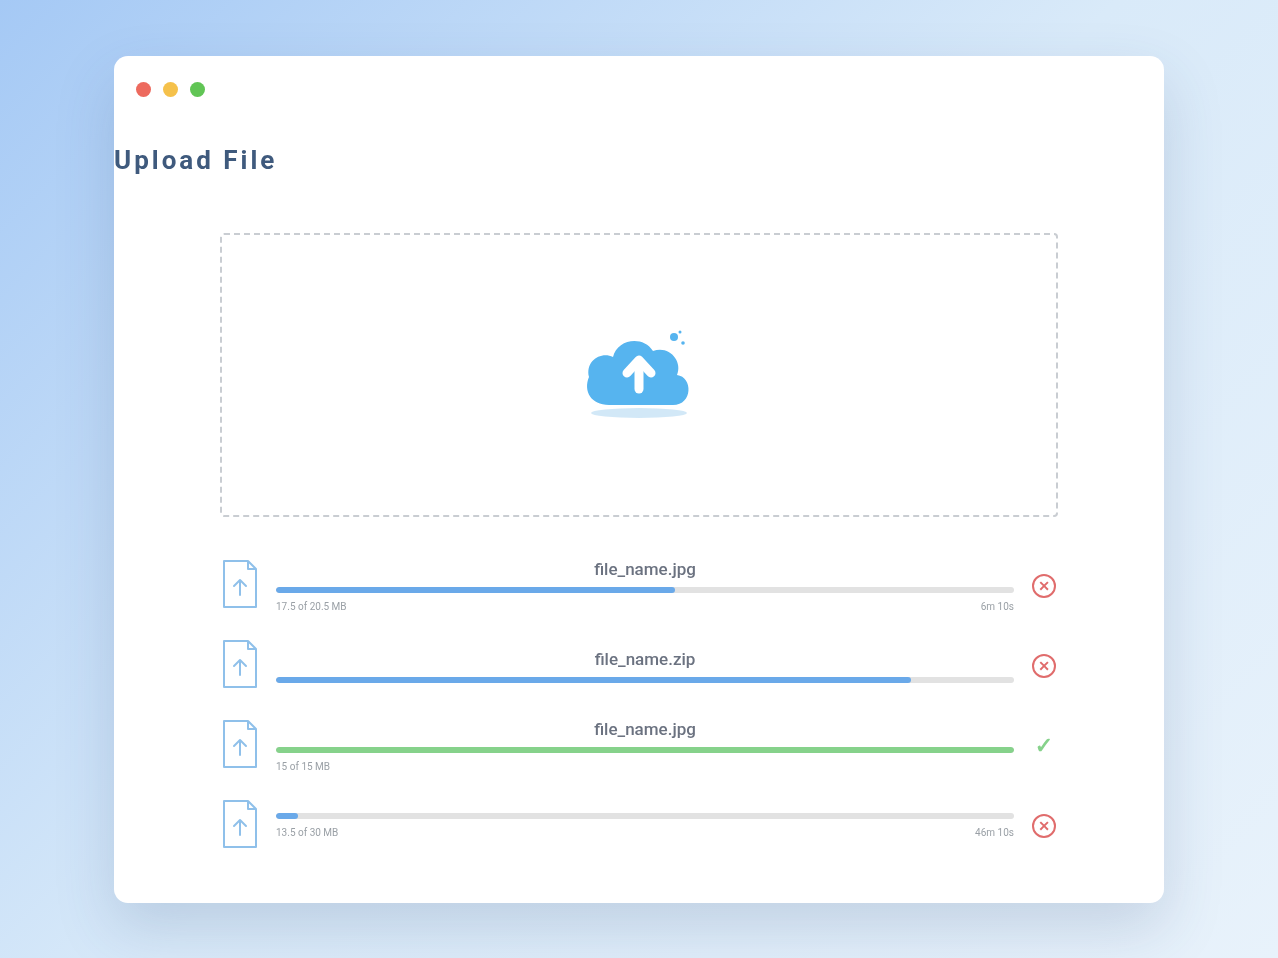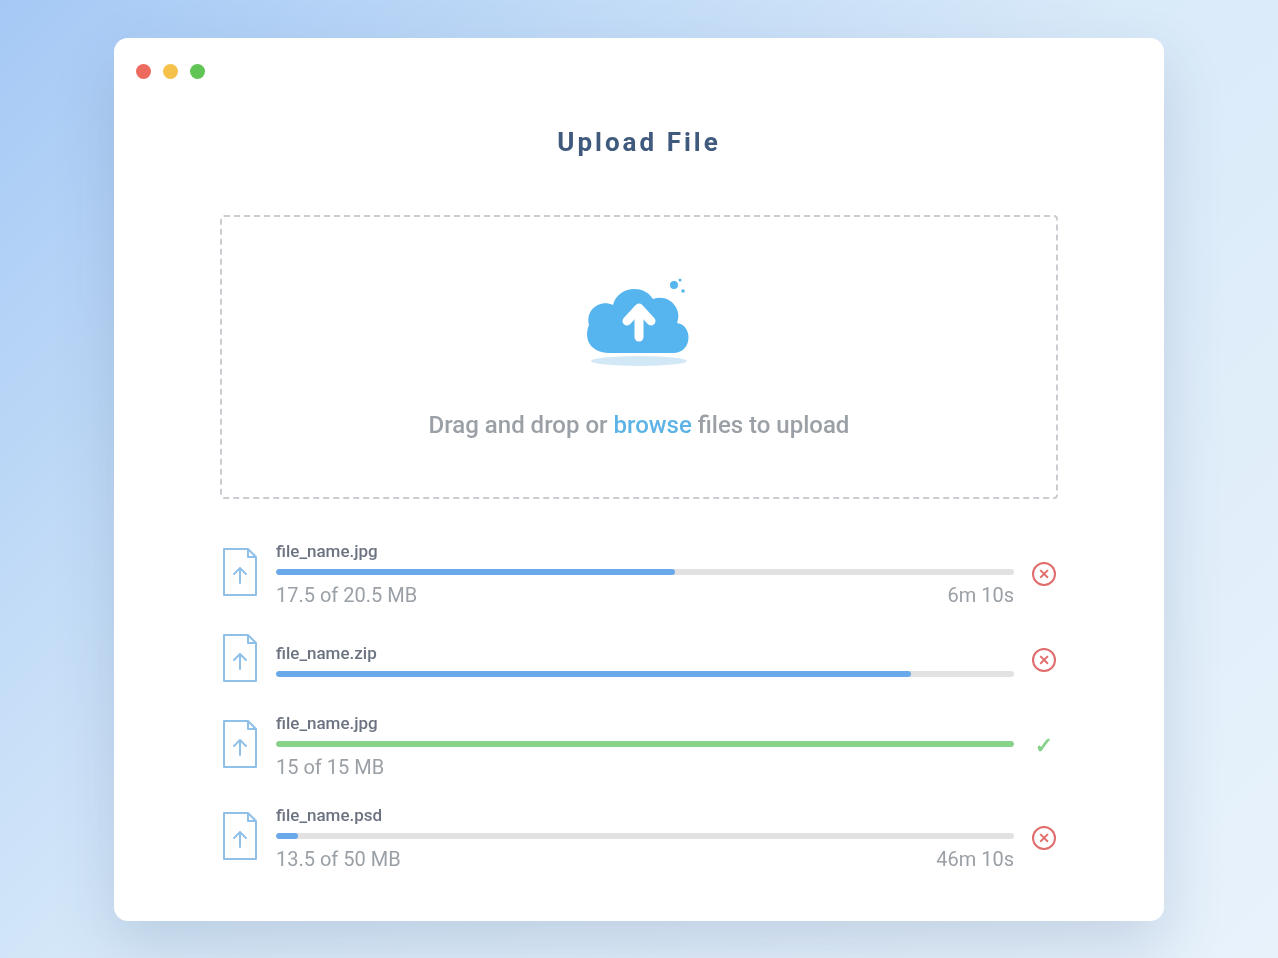--- a/index.html
+++ b/index.html
@@ -23,21 +23,21 @@
       display: flex;
       gap: 12px;
       padding: 0 0 0 22px;
       margin-bottom: 48px;
     }
     .dot { width: 15px; height: 15px; border-radius: 50%; }
     .dot-red { background: #ed6a5e; }
     .dot-yellow { background: #f5c14b; }
     .dot-green { background: #61c555; }
     .page-title {
-      text-align: center;
+      text-align: left;
       color: #3f5a7d;
       font-size: 26px;
       font-weight: 700;
       letter-spacing: 3px;
       margin-bottom: 58px;
     }
     .dropzone {
       margin: 0 106px;
       border: 2px dashed #c9cdd2;
       border-radius: 4px;
@@ -54,20 +54,21 @@
       color: #9aa0a6;
       font-size: 24px;
       font-weight: 500;
     }
     .browse-link { color: #5db3e6; }
     .file-list {
       margin: 42px 106px 0 106px;
       display: flex;
       flex-direction: column;
       gap: 26px;
+      text-align: center;
     }
     .file-row {
       display: flex;
       align-items: center;
       gap: 16px;
     }
     .file-icon-box { flex-shrink: 0; }
     .file-body { flex: 1; display: flex; flex-direction: column; gap: 8px; }
     .file-name { color: #6b7280; font-size: 17px; font-weight: 500; }
     .progress-track {
@@ -76,21 +77,21 @@
       border-radius: 4px;
       overflow: hidden;
     }
     .progress-fill { height: 100%; border-radius: 4px; }
     .fill-blue { background: #6aa9e9; }
     .fill-green { background: #86d28b; }
     .file-meta {
       display: flex;
       justify-content: space-between;
       color: #9aa0a6;
-      font-size: 20px;
+      font-size: 10px;
     }
     .action-col { width: 28px; display: flex; justify-content: center; flex-shrink: 0; }
     .cancel-btn {
       width: 24px; height: 24px;
       border: 2px solid #e06c6c;
       border-radius: 50%;
       display: flex; align-items: center; justify-content: center;
       cursor: pointer;
       background: transparent;
     }
@@ -120,23 +121,20 @@
                  C 90 18 104 34 98 48
                  C 114 50 114 78 94 78
                  Z" fill="#56b4ef"></path>
         <path d="M 60 62 L 60 36" stroke="#ffffff" stroke-width="9" stroke-linecap="round"></path>
         <path d="M 48 46 L 60 33 L 72 46" fill="none" stroke="#ffffff" stroke-width="9" stroke-linecap="round" stroke-linejoin="round"></path>
         <circle cx="95" cy="10" r="4" fill="#56b4ef"></circle>
         <circle cx="104" cy="16" r="1.8" fill="#56b4ef"></circle>
         <circle cx="101" cy="5" r="1.5" fill="#56b4ef"></circle>
       </svg>
     </div>
-    <div class="dropzone-text">
-      <span>Drag and drop or </span><span class="browse-link">browse</span><span> files to upload</span>
-    </div>
   </div>
 
   <div class="file-list" id="file-list">
   <div class="file-row">
     <div class="file-icon-box">
       <svg width="40" height="50" viewBox="0 0 40 50">
         <path d="M 4 2 L 28 2 L 36 10 L 36 48 L 4 48 Z" fill="none" stroke="#8fc0ea" stroke-width="2" stroke-linejoin="round"></path>
         <path d="M 28 2 L 28 10 L 36 10" fill="none" stroke="#8fc0ea" stroke-width="2" stroke-linejoin="round"></path>
         <path d="M 20 36 L 20 22" stroke="#8fc0ea" stroke-width="2" stroke-linecap="round"></path>
         <path d="M 14 27 L 20 21 L 26 27" fill="none" stroke="#8fc0ea" stroke-width="2" stroke-linecap="round" stroke-linejoin="round"></path>
@@ -208,26 +206,25 @@
   <div class="file-row">
     <div class="file-icon-box">
       <svg width="40" height="50" viewBox="0 0 40 50">
         <path d="M 4 2 L 28 2 L 36 10 L 36 48 L 4 48 Z" fill="none" stroke="#8fc0ea" stroke-width="2" stroke-linejoin="round"></path>
         <path d="M 28 2 L 28 10 L 36 10" fill="none" stroke="#8fc0ea" stroke-width="2" stroke-linejoin="round"></path>
         <path d="M 20 36 L 20 22" stroke="#8fc0ea" stroke-width="2" stroke-linecap="round"></path>
         <path d="M 14 27 L 20 21 L 26 27" fill="none" stroke="#8fc0ea" stroke-width="2" stroke-linecap="round" stroke-linejoin="round"></path>
       </svg>
     </div>
     <div class="file-body">
-      <div class="file-name">file_name.psd</div>
       <div class="progress-track">
         <div class="progress-fill fill-blue" style="width: 3%;"></div>
       </div>
       <div class="file-meta">
-        <span>13.5 of 50 MB</span>
+        <span>13.5 of 30 MB</span>
         <span>46m 10s</span>
       </div>
     </div>
     <div class="action-col">
           <div class="cancel-btn">
             <span class="cancel-x">✕</span>
           </div>
         </div>
   </div>
 </div>

